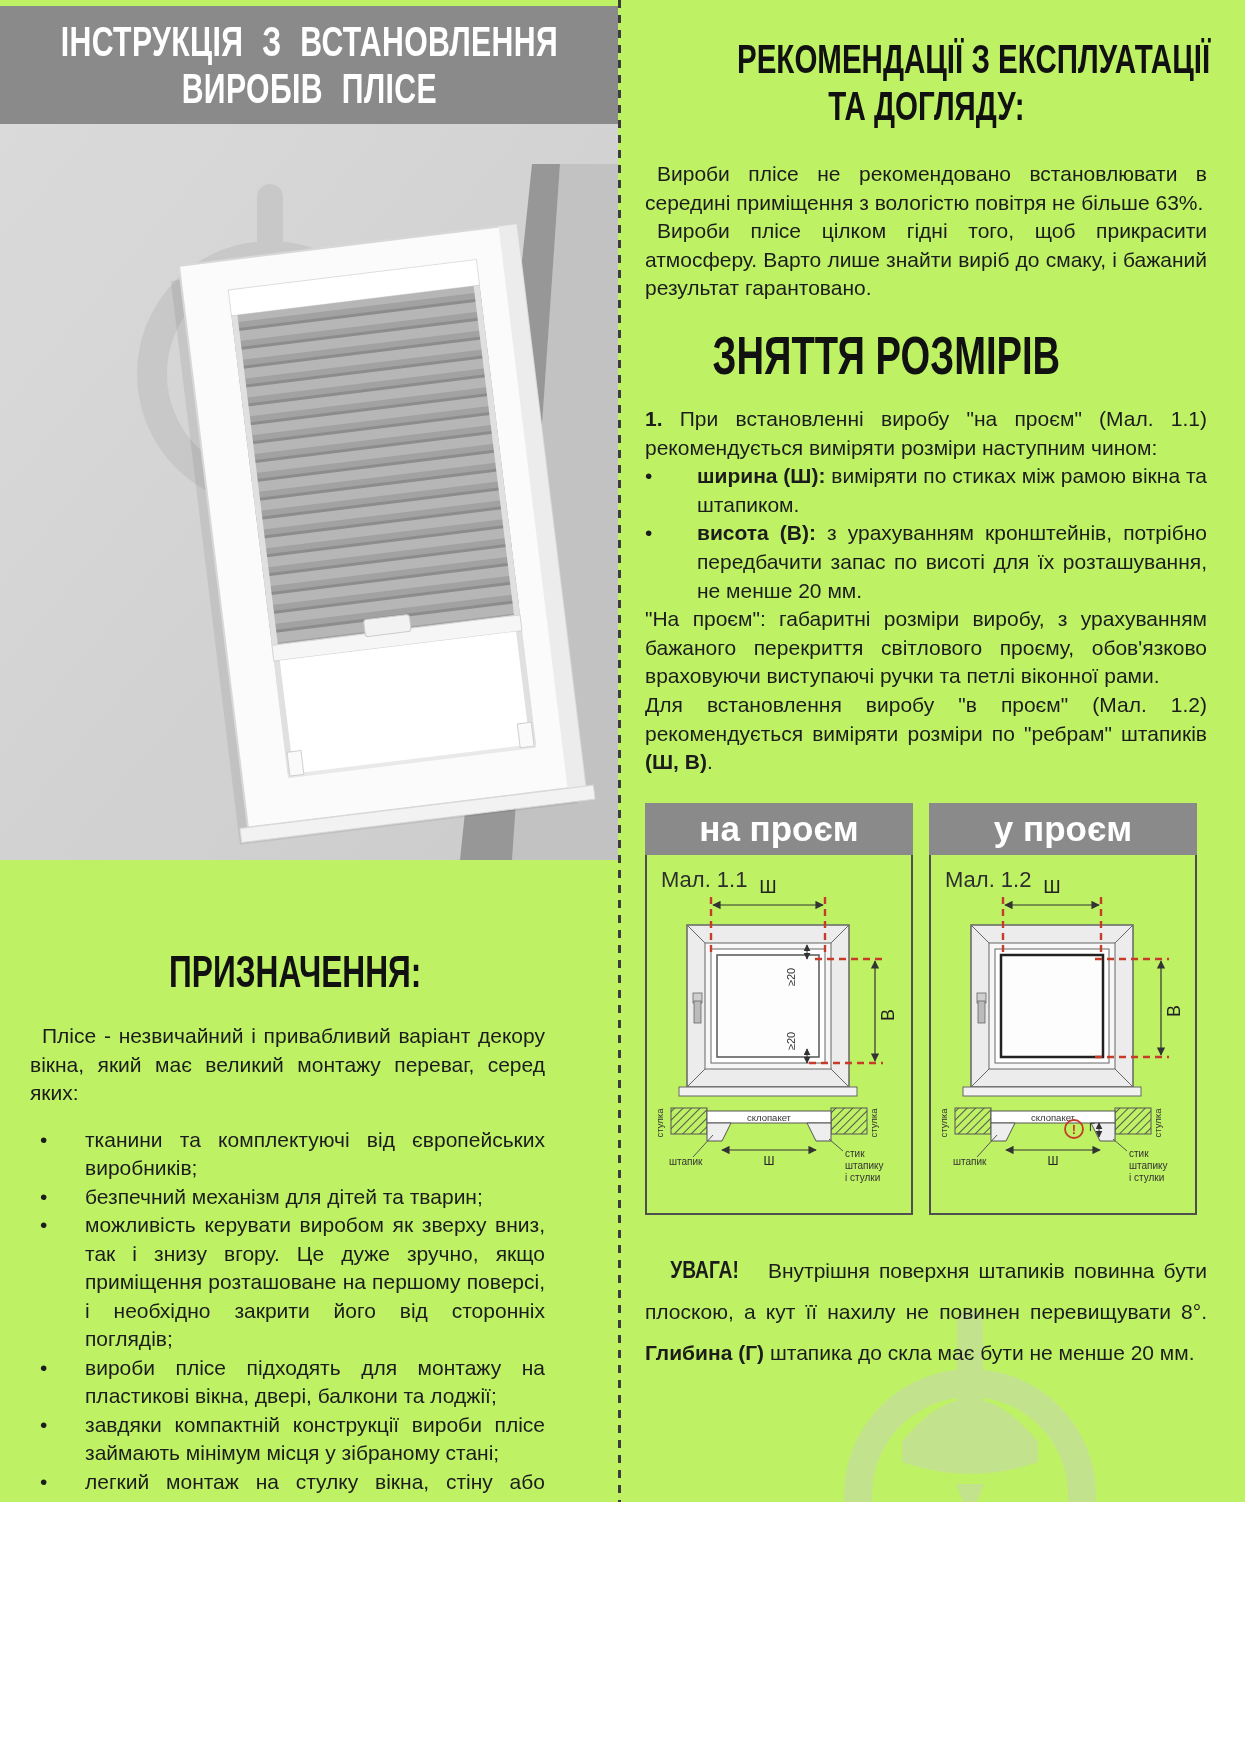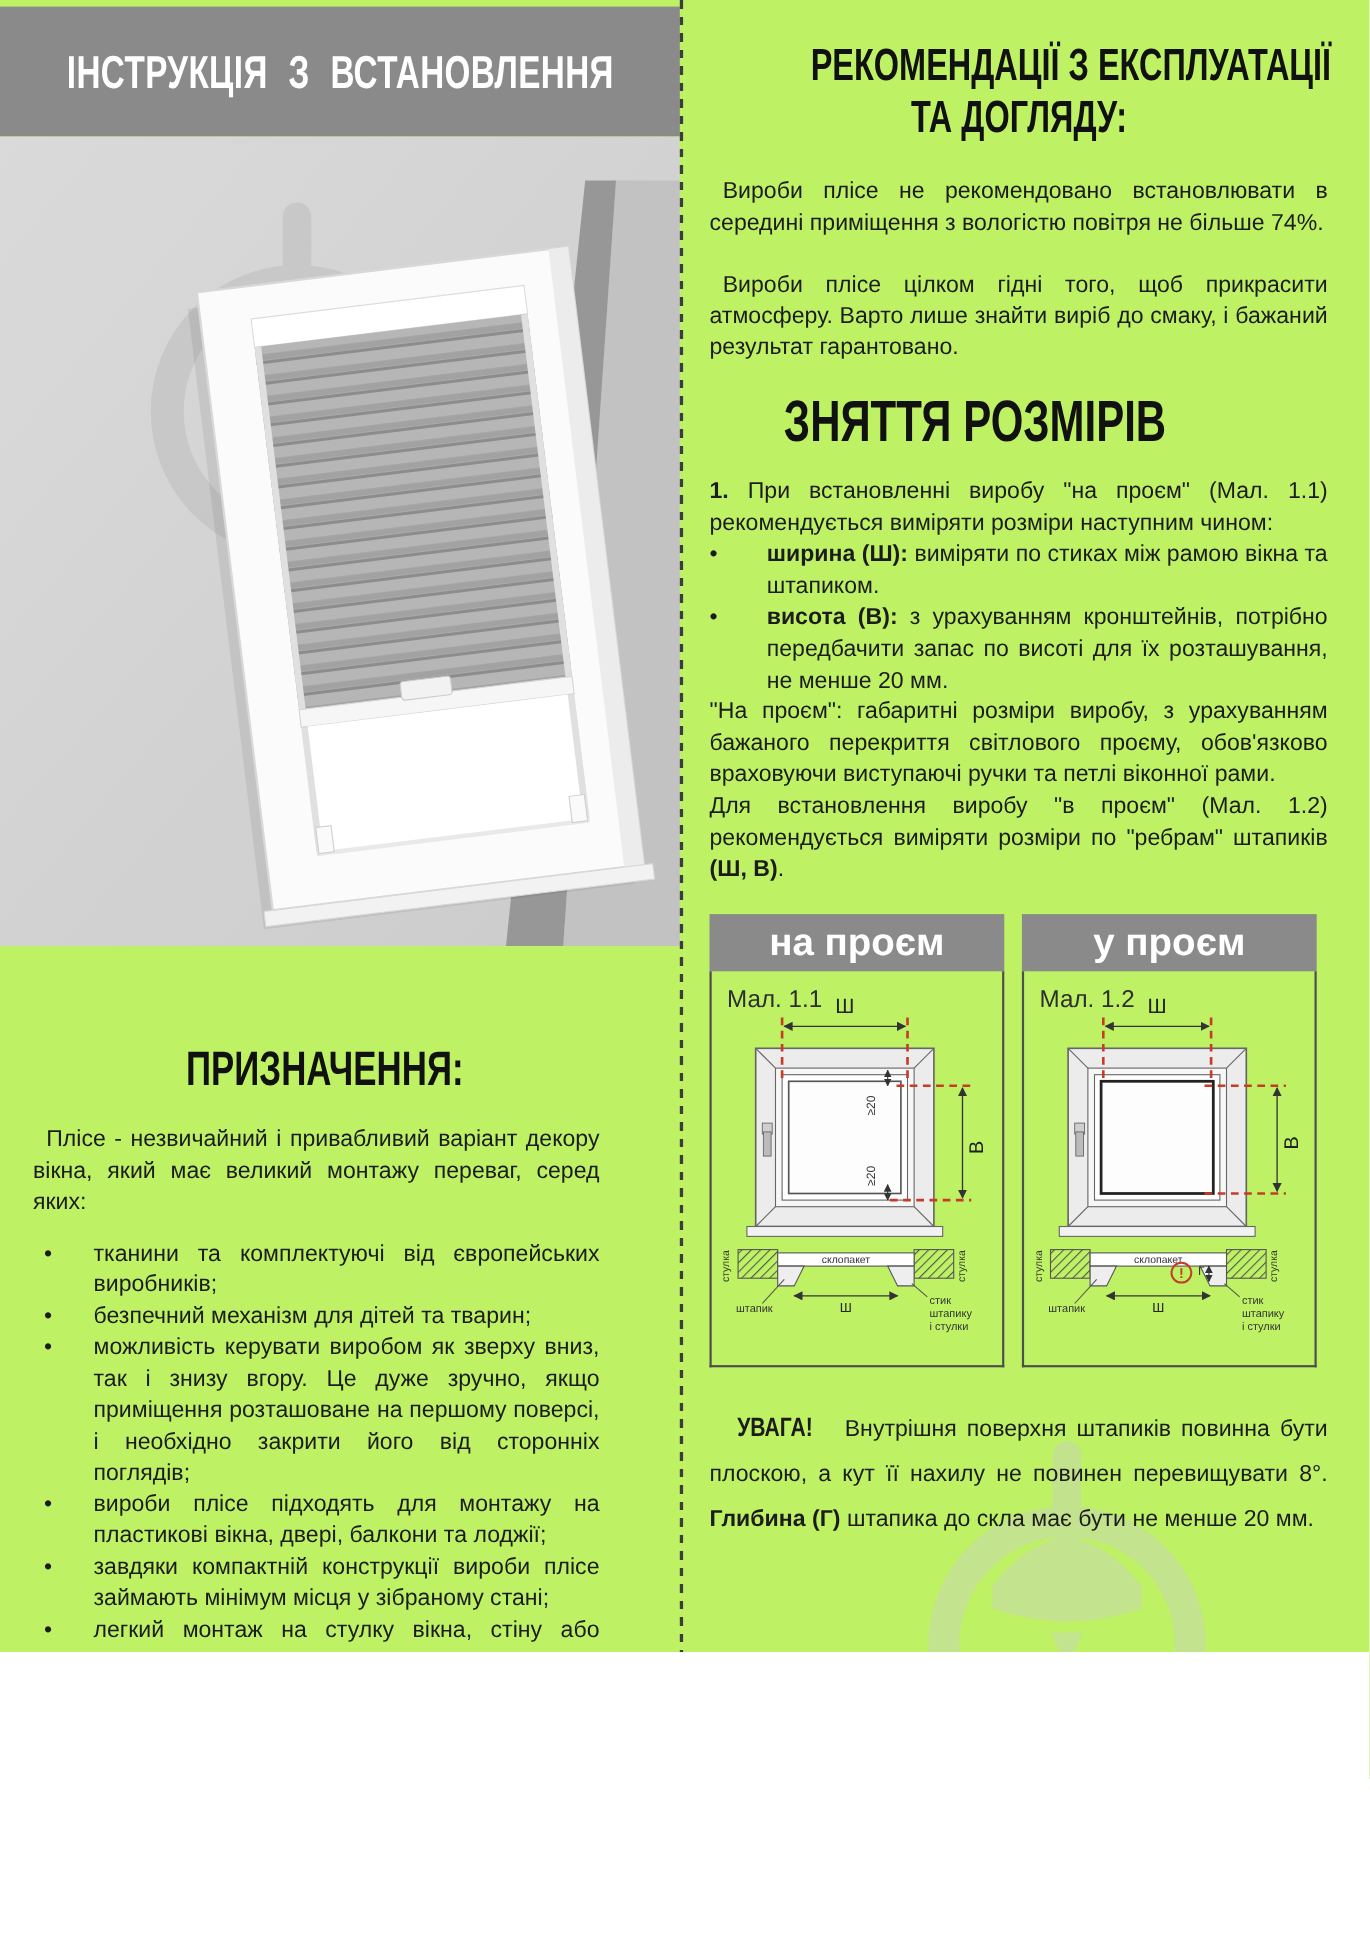--- a/index.html
+++ b/index.html
@@ -25,21 +25,21 @@
   .purpose-intro{margin:0 30px 18px 30px;font-size:21px;line-height:28.5px;text-align:justify;text-indent:12px;}
   .plist{margin:0 30px 0 40px;padding:0;list-style:none;}
   .plist li{display:grid;grid-template-columns:45px 1fr;font-size:21px;line-height:28.5px;text-align:justify;margin:0;}
   .plist .dot{font-size:21px;}
 
   
   .right-col{position:absolute;left:645px;top:36px;width:562px;z-index:2;}
   .care-heading{text-align:center;font-weight:700;font-size:41px;line-height:47px;margin:0 0 30px 0;color:#111;}
   .body-p{font-size:21px;line-height:28.6px;text-align:justify;margin:0;}
   .ind{text-indent:12px;}
-  .mt{margin-top:28px;}
+  .mt{}
   .measure-heading{text-align:left;font-weight:700;font-size:53px;line-height:46px;margin:30px 0 26px 0;color:#111;}
   .mbullets{margin:0;padding:0;list-style:none;}
   .mbullets li{display:grid;grid-template-columns:52px 1fr;font-size:21px;line-height:28.6px;text-align:justify;}
   b{font-weight:700;}
 
   
   .figures{display:flex;gap:16px;margin-top:26px;}
   .fig{width:268px;position:relative;z-index:1;}
   .fig-header{height:52px;background:#8a8a8a;color:#ffffff;font-weight:700;font-size:35px;
     display:flex;align-items:center;justify-content:center;}
@@ -55,20 +55,21 @@
 </style>
 </head>
 <body>
 
 <div class="page">
 
   <div class="cut-line"></div>
 
   <div class="left-header">
     <span class="ln"><span class="cond">ІНСТРУКЦІЯ З ВСТАНОВЛЕННЯ</span></span>
+    <span class="ln"><span class="cond">ВИРОБІВ ПЛІСЕ</span></span>
   </div>
 
   <div class="product-image">
     <svg viewBox="0 0 618 736" width="618" height="736">
       <defs>
         <linearGradient id="wallg" x1="0" y1="0" x2="1" y2="1">
           <stop offset="0" stop-color="#dadada"></stop>
             <stop offset="1" stop-color="#cbcbcb"></stop>
         </linearGradient>
         <pattern id="pleats" patternUnits="userSpaceOnUse" width="12" height="19">
@@ -143,21 +144,21 @@
     </ul>
   </div>
 
   <div class="right-col">
 
     <div class="care-heading">
       <span class="cond">РЕКОМЕНДАЦІЇ З ЕКСПЛУАТАЦІЇ</span><br>
       <span class="cond">ТА ДОГЛЯДУ:</span>
     </div>
 
-    <p class="body-p ind">Вироби плісе не рекомендовано встановлювати в середині приміщення з вологістю повітря не більше 74%.</p>
+    <p class="body-p ind">Вироби плісе не рекомендовано встановлювати в середині приміщення з вологістю повітря не більше 63%.</p>
     <p class="body-p ind mt">Вироби плісе цілком гідні того, щоб прикрасити атмосферу. Варто лише знайти виріб до смаку, і бажаний результат гарантовано.</p>
 
     <div class="measure-heading"><span class="cond">ЗНЯТТЯ РОЗМІРІВ</span></div>
 
     <p class="body-p"><b>1.</b><span> При встановленні виробу "на проєм" (Мал. 1.1) рекомендується виміряти розміри наступним чином:</span></p>
 
     <ul class="mbullets">
       <li>
         <span>•</span>
         <span><b>ширина (Ш):</b><span> виміряти по стиках між рамою вікна та штапиком.</span></span>

